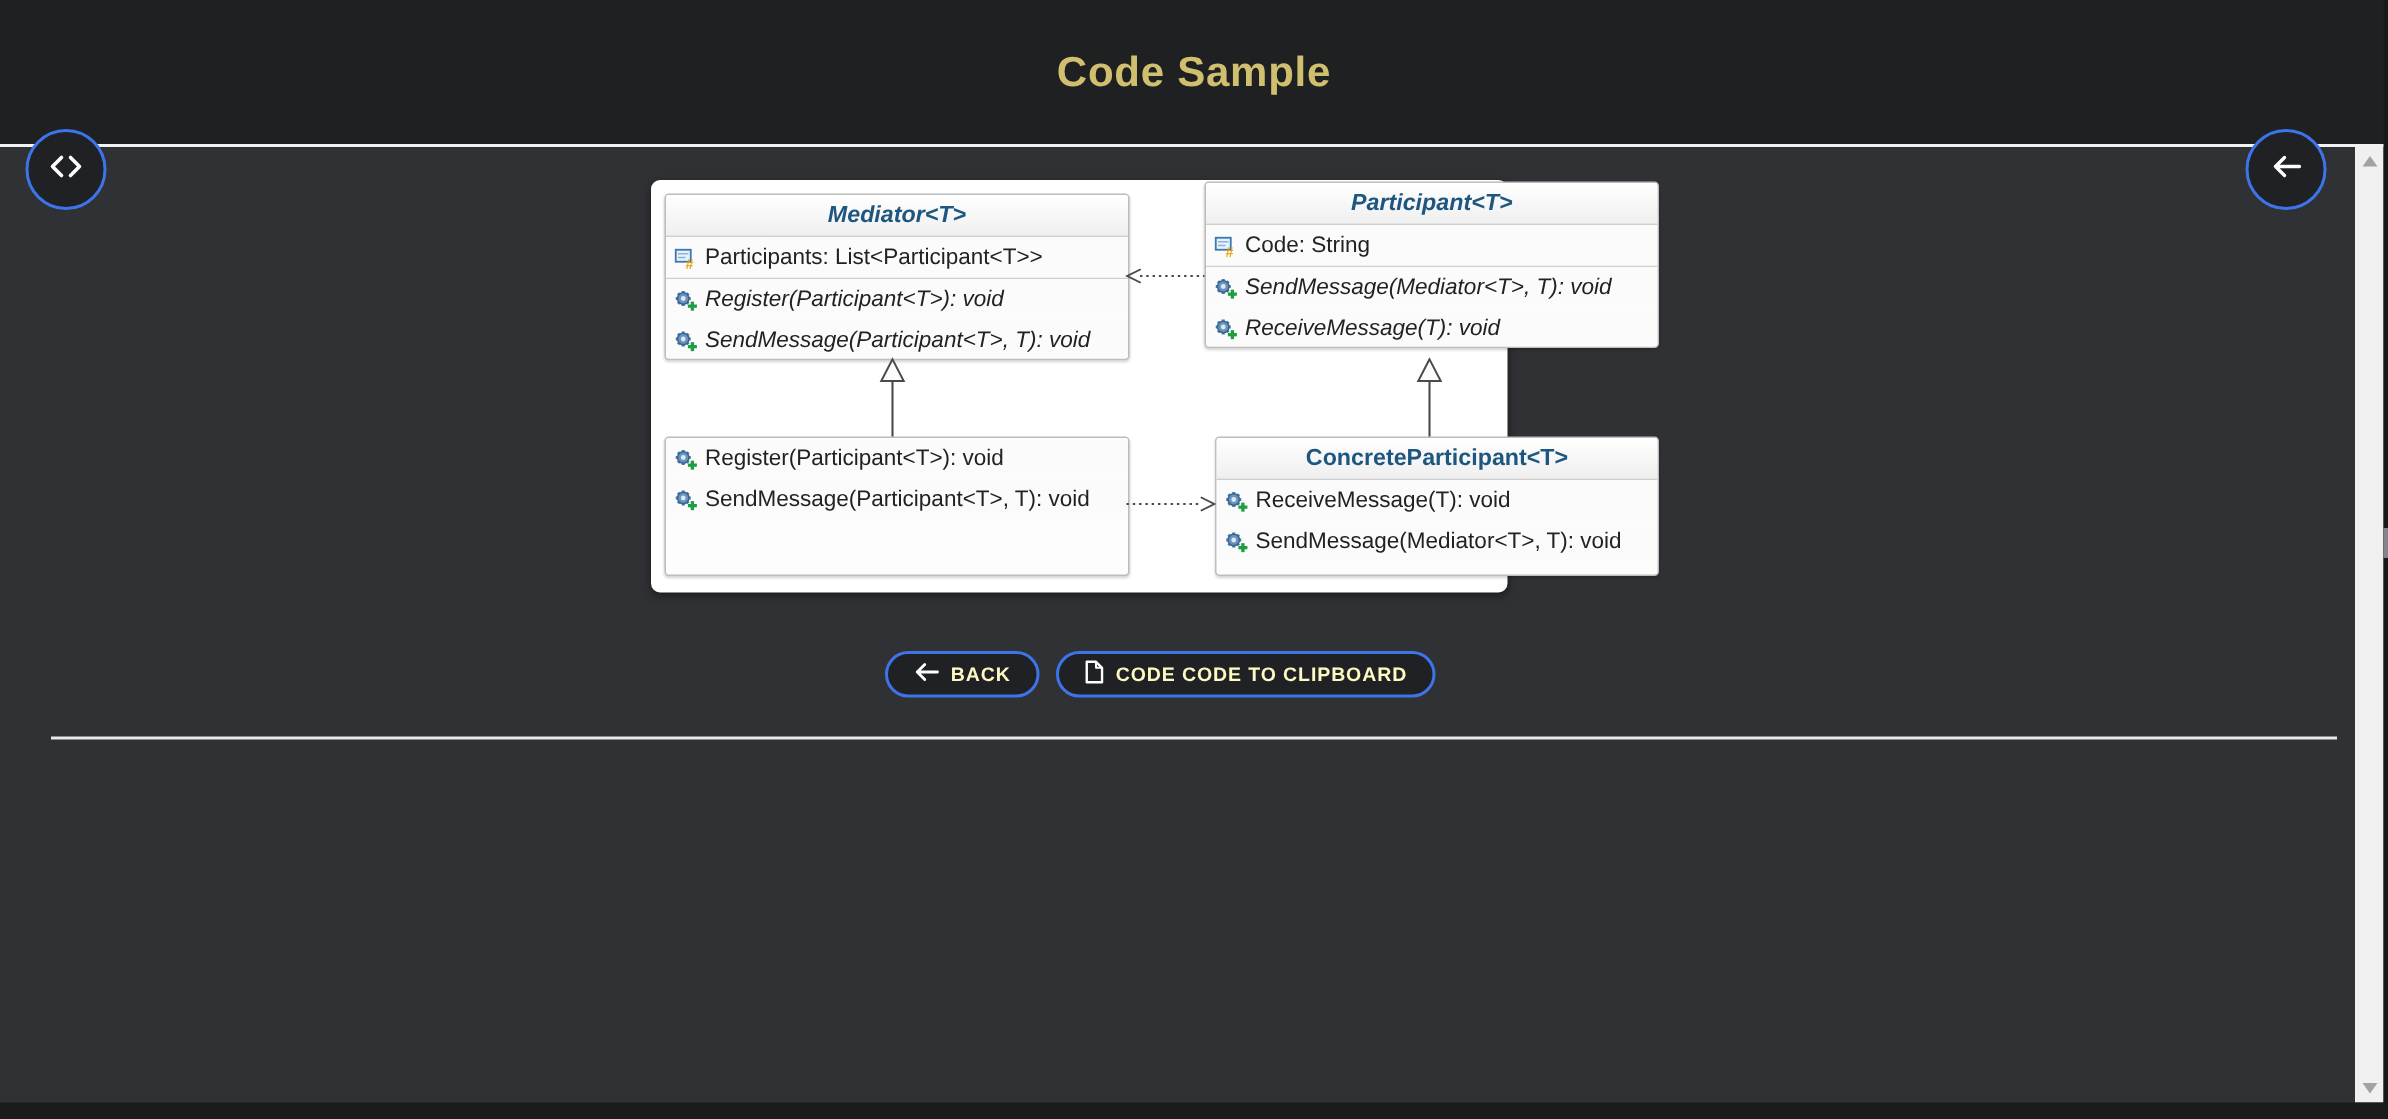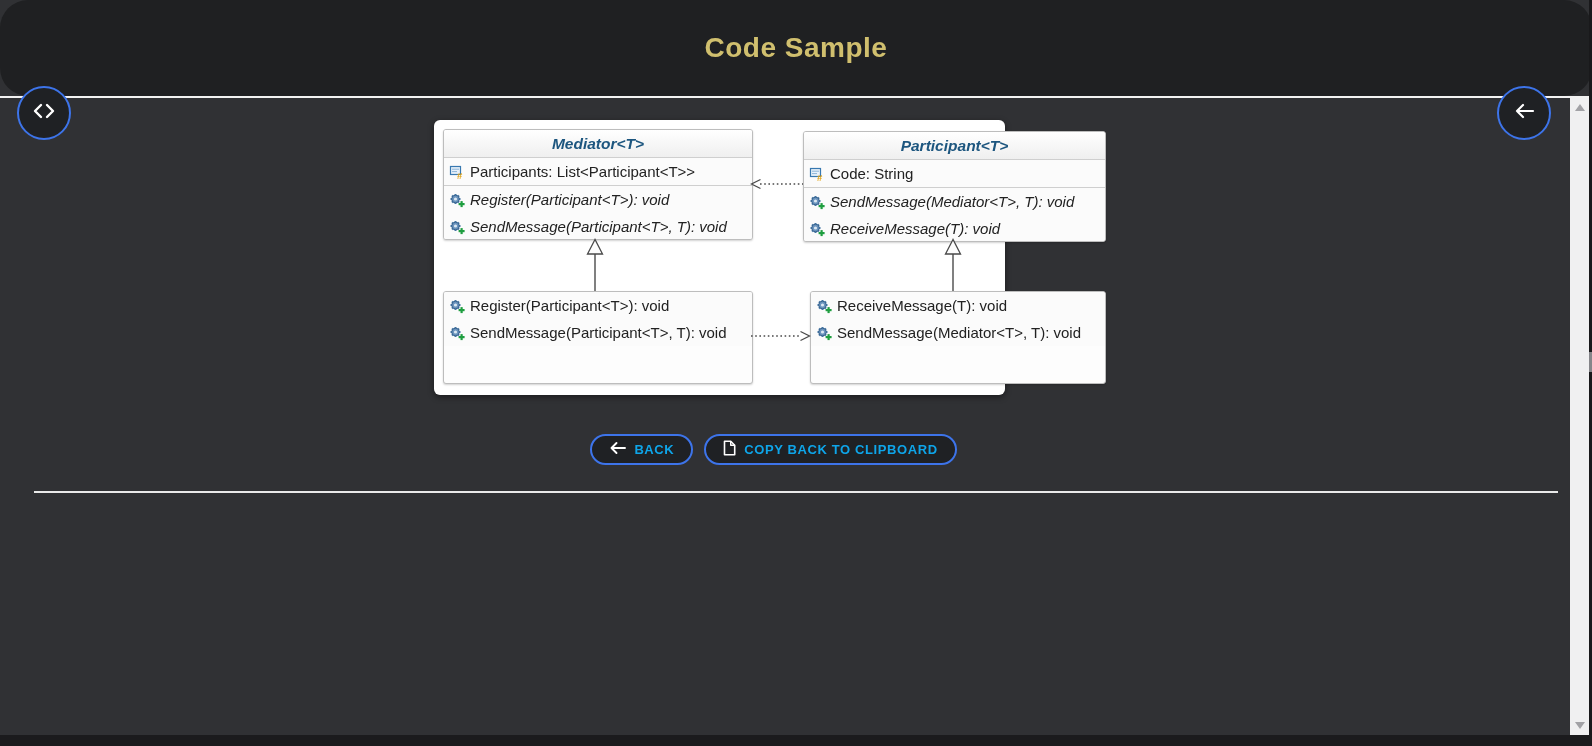--- a/index.html
+++ b/index.html
@@ -3,21 +3,21 @@
 <meta charset="utf-8">
 <style>
   html,body { margin:0; padding:0; background:#0e0e10; }
   .page {
     position:relative; width:1592px; height:746px; overflow:hidden;
     background:#303134; font-family:"Liberation Sans", sans-serif;
   }
   
   .header {
     position:absolute; left:0; top:0; width:100%; height:96px;
-    background:#1f2022; display:flex; align-items:center; justify-content:center;border-radius:28px;
+    background:#1f2022; display:flex; align-items:center; justify-content:center;
   }
   .page-title { color:#d0bf6e; font-size:28px; font-weight:bold; letter-spacing:.5px; }
   .header-line { position:absolute; left:0; top:96px; width:100%; height:2px; background:#f2f2f2; z-index:2; }
 
   
   .circle-btn {
     position:absolute; top:86px; width:54px; height:54px; border-radius:50%;
     background:#1f2124; border:2px solid #3d74ea; box-sizing:border-box;
     display:flex; align-items:center; justify-content:center; z-index:6; cursor:pointer;
   }
@@ -27,42 +27,42 @@
   
   .card {
     position:absolute; left:434px; top:120px; width:571px; height:275px;
     background:#ffffff; border-radius:6px; box-shadow:0 2px 6px rgba(0,0,0,.45); z-index:3;
   }
   .uml-class {
     position:absolute; border:1px solid #bdbdbd; border-radius:3px; background:#fdfdfd;
     box-shadow:0 1px 2px rgba(0,0,0,.18); overflow:hidden; color:#222; font-size:15px;
   }
   .uml-cls-0 { left:9px;   top:9px;   width:308px; height:109px; }
-  .uml-cls-1 { left:369px; top:11px;   width:301px; height:109px; }
+  .uml-cls-1 { left:369px; top:1px;   width:301px; height:109px; }
   .uml-cls-2 { left:9px;   top:171px; width:308px; height:91px; }
   .uml-cls-3 { left:376px; top:171px; width:294px; height:91px; }
   .uml-title {
     height:27px; line-height:27px; text-align:center; font-weight:bold; font-size:15.5px;
     color:#1d567f; border-bottom:1px solid #cfcfcf; background:linear-gradient(#ffffff,#efefef);
   }
   .abstract .uml-title { font-style:italic; }
   .uml-fields { border-bottom:1px solid #cfcfcf; }
   .uml-row { height:27px; display:flex; align-items:center; gap:5px; padding-left:5px; background:#fbfbfb; }
   .uml-row .uml-ic { width:16px; height:16px; flex:0 0 16px; display:flex; align-items:center; }
   .abstract .uml-methods .uml-text { font-style:italic; }
   .arrows { position:absolute; left:0; top:0; pointer-events:none; }
 
   
   .actions {
     position:absolute; left:0; top:434px; width:1547px;
     display:flex; justify-content:center; gap:11px; z-index:3;
   }
   .pill-btn {
     height:31px; border-radius:17px; border:2px solid #3d74ea; background:#1f2124;
-    color:#0ea5e9; font-family:inherit; font-weight:bold; font-size:13px; letter-spacing:.6px;
+    color:#fef9c3; font-family:inherit; font-weight:bold; font-size:13px; letter-spacing:.6px;
     display:inline-flex; align-items:center; gap:8px; padding:0 17px; cursor:pointer; box-sizing:border-box;
   }
   .bottom-divider { position:absolute; left:34px; top:491px; width:1524px; height:2px; background:#e9e9e9; }
 
   
   .scrollbar {
     position:absolute; left:1570px; top:98px; width:19px; height:637px; background:#f0f0f1;
     display:flex; flex-direction:column; justify-content:space-between; align-items:center;
     padding:6px 0; box-sizing:border-box; z-index:4;
   }
@@ -239,20 +239,21 @@
                 <rect x="9.6" y="11" width="6" height="2.2" fill="#1f9e40"></rect>
                 <rect x="11.5" y="9.1" width="2.2" height="6" fill="#1f9e40"></rect>
               </svg>
             </span>
             <span class="uml-text">SendMessage(Participant&lt;T&gt;, T): void</span>
           </div>
         </div>
     </div>
 
     <div class="uml-class uml-cls-3">
+      <div class="uml-title">ConcreteParticipant&lt;T&gt;</div>
 
       <div class="uml-methods">
           <div class="uml-row">
             <span class="uml-ic">
               <svg width="16" height="16" viewBox="0 0 16 16">
                 <g stroke="#4a7aa8" stroke-width="2.1">
                   <line x1="1.5" y1="7" x2="11.5" y2="7"></line>
                   <line x1="6.5" y1="2" x2="6.5" y2="12"></line>
                   <line x1="3" y1="3.5" x2="10" y2="10.5"></line>
                   <line x1="3" y1="10.5" x2="10" y2="3.5"></line>
@@ -318,21 +319,21 @@
       </span>
       <span>BACK</span>
     </button>
     <button class="pill-btn">
       <span>
         <svg width="13" height="16" viewBox="0 0 13 16">
             <path d="M1.5 1.2 h6.2 l4 4 v9.6 h-10.2 z" fill="none" stroke="#ffffff" stroke-width="1.6" stroke-linejoin="round"></path>
             <path d="M7.7 1.2 v4 h4" fill="none" stroke="#ffffff" stroke-width="1.4" stroke-linejoin="round"></path>
           </svg>
       </span>
-      <span>COPY BACK TO CLIPBOARD</span>
+      <span>CODE CODE TO CLIPBOARD</span>
     </button>
   </div>
 
   <div class="bottom-divider"></div>
 
   <div class="scrollbar">
     <div class="tri-up"></div>
     <div class="tri-down"></div>
   </div>
   <div class="right-edge"></div>

